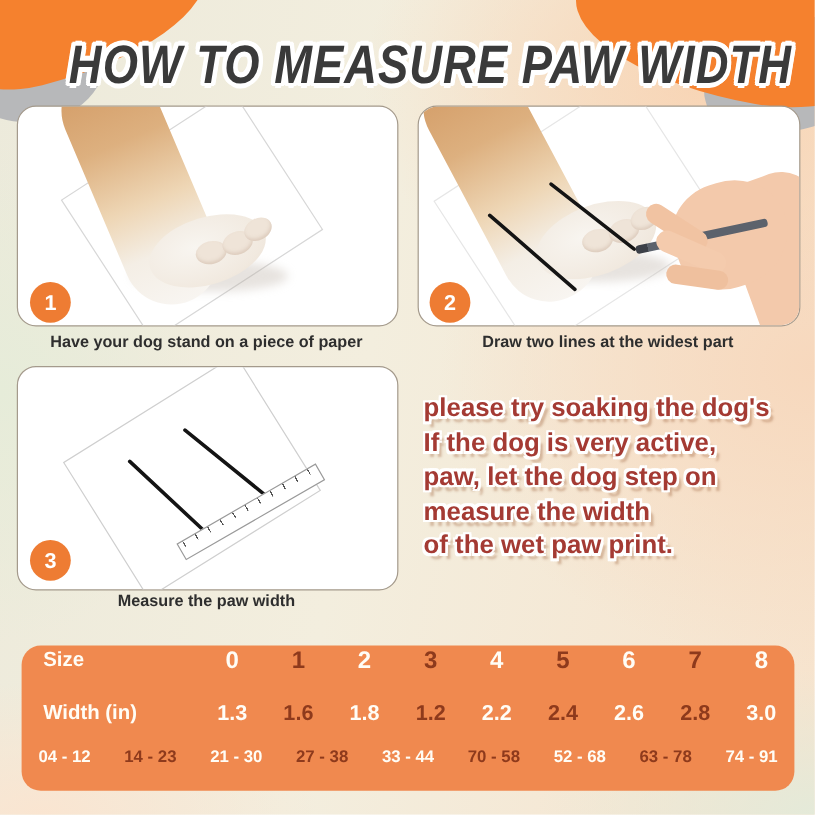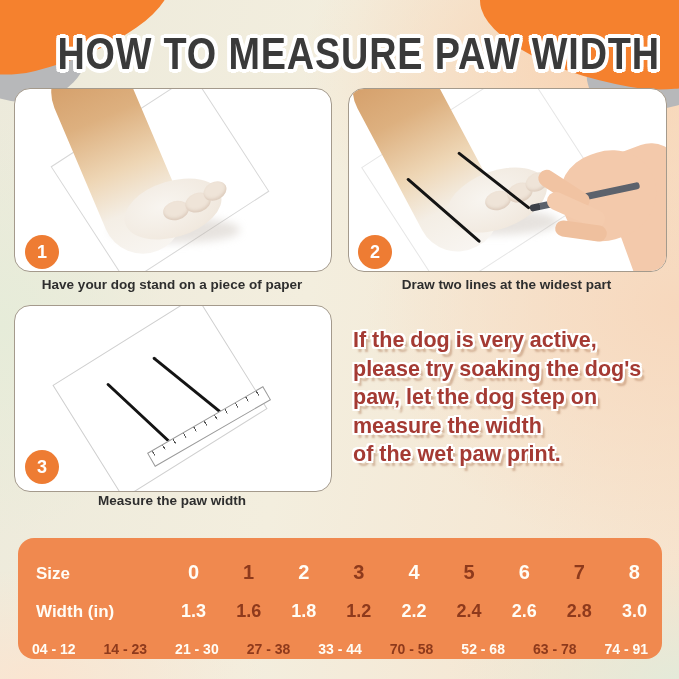--- a/index.html
+++ b/index.html
@@ -19,21 +19,21 @@
   .blob-gray-tl{left:-62px; top:-12px; width:150px; height:112px; background:#b7b8ba;
     border-radius:40% 60% 55% 45%/50% 50% 62% 38%; transform:rotate(18deg); z-index:1;}
   .blob-orange-tl{left:-78px; top:-84px; width:248px; height:150px; background:#f5812e;
     border-radius:46% 54% 62% 38%/52% 60% 40% 48%; transform:rotate(-14deg); z-index:2;}
   .blob-gray-tr{right:-46px; top:18px; width:140px; height:92px; background:#b7b8ba;
     border-radius:55% 45% 42% 58%/52% 48% 55% 45%; transform:rotate(-16deg); z-index:1;}
   .blob-orange-tr{right:-82px; top:-74px; width:280px; height:158px; background:#f5812e;
     border-radius:55% 45% 42% 58%/60% 52% 48% 40%; transform:rotate(10deg); z-index:2;}
 
   
-  .title{position:absolute; left:0; top:28px; width:560px; text-align:center; z-index:5; margin:0;}
+  .title{position:absolute; left:0; top:28px; width:560px; text-align:center; z-index:5; margin:0;font-style:italic;}
   .title span{
     display:inline-block; transform:scaleX(0.84); transform-origin:center;
     font-size:45px; font-weight:bold; letter-spacing:1px; color:#3a3a3a; white-space:nowrap;
     text-shadow:
       -4px 0 0 #fff, 4px 0 0 #fff, 0 -4px 0 #fff, 0 4px 0 #fff,
       -3px -3px 0 #fff, 3px -3px 0 #fff, -3px 3px 0 #fff, 3px 3px 0 #fff,
       -4px 2px 0 #fff, 4px 2px 0 #fff, -4px -2px 0 #fff, 4px -2px 0 #fff;
   }
 
   
@@ -99,21 +99,21 @@
     font-size:21.5px; line-height:28.5px; font-weight:bold; color:#a43a33; white-space:nowrap;
     text-shadow:
       -2px 0 0 #fff, 2px 0 0 #fff, 0 -2px 0 #fff, 0 2px 0 #fff,
       -2px -2px 0 #fff, 2px -2px 0 #fff, -2px 2px 0 #fff, 2px 2px 0 #fff,
       4px 5px 2px rgba(167,110,75,.45);
   }
 
   
   .size-table{position:absolute; left:18px; top:538px; width:644px; height:117px;
     background:#f0894f; border-radius:16px; z-index:5; display:flex; flex-direction:column; justify-content:center; padding:2px 0;}
-  .trow{display:flex; align-items:flex-end;}
+  .trow{display:flex; align-items:flex-start;}
   .trow-size{height:44px;}
   .trow-width{height:38px;}
   .trow-weight{height:35px;}
   .tlabel{width:148px; padding-left:18px; box-sizing:border-box; color:#fffdf6; font-weight:bold; font-size:17px;}
   .cell{flex:1; text-align:center; font-weight:bold;}
   .trow-size .cell{font-size:20px;}
   .trow-width .cell{font-size:18px;}
   .trow-weight .cell{font-size:14px; white-space:nowrap;}
   .c-light{color:#fffdf6;}
   .c-dark{color:#8e3a1c;}
@@ -175,22 +175,22 @@
     <div class="ruler">
       <div class="ticks"></div>
     </div>
   </div>
   <div class="badge badge-3">
     <span>3</span>
   </div>
   <div class="caption caption-3">Measure the paw width</div>
 
   <div class="tip">
+    <div>please try soaking the dog's</div>
     <div>If the dog is very active,</div>
-    <div>please try soaking the dog's</div>
     <div>paw, let the dog step on</div>
     <div>measure the width</div>
     <div>of the wet paw print.</div>
   </div>
 
   <div class="size-table">
     <div class="trow trow-size">
       <div class="tlabel">Size</div>
       <div class="cell c-light">0</div>
       <div class="cell c-dark">1</div>

